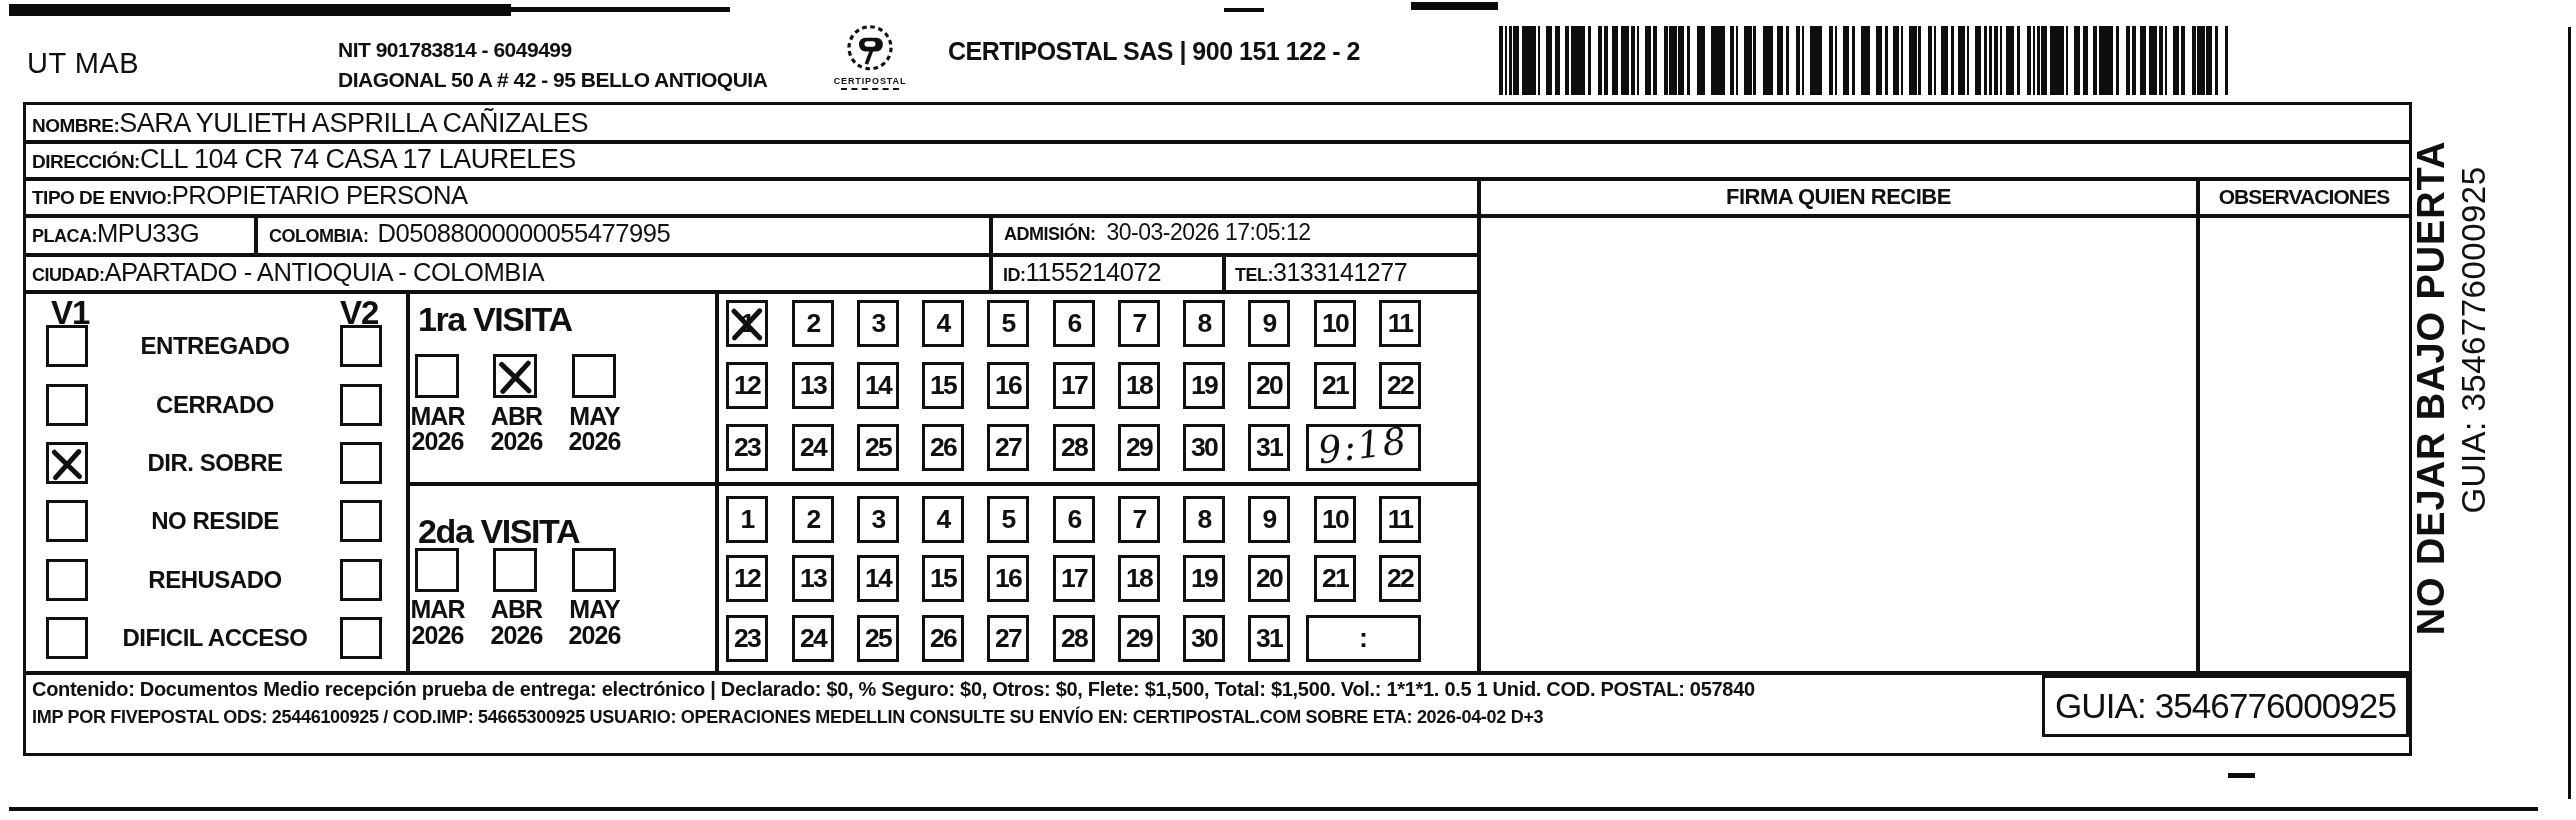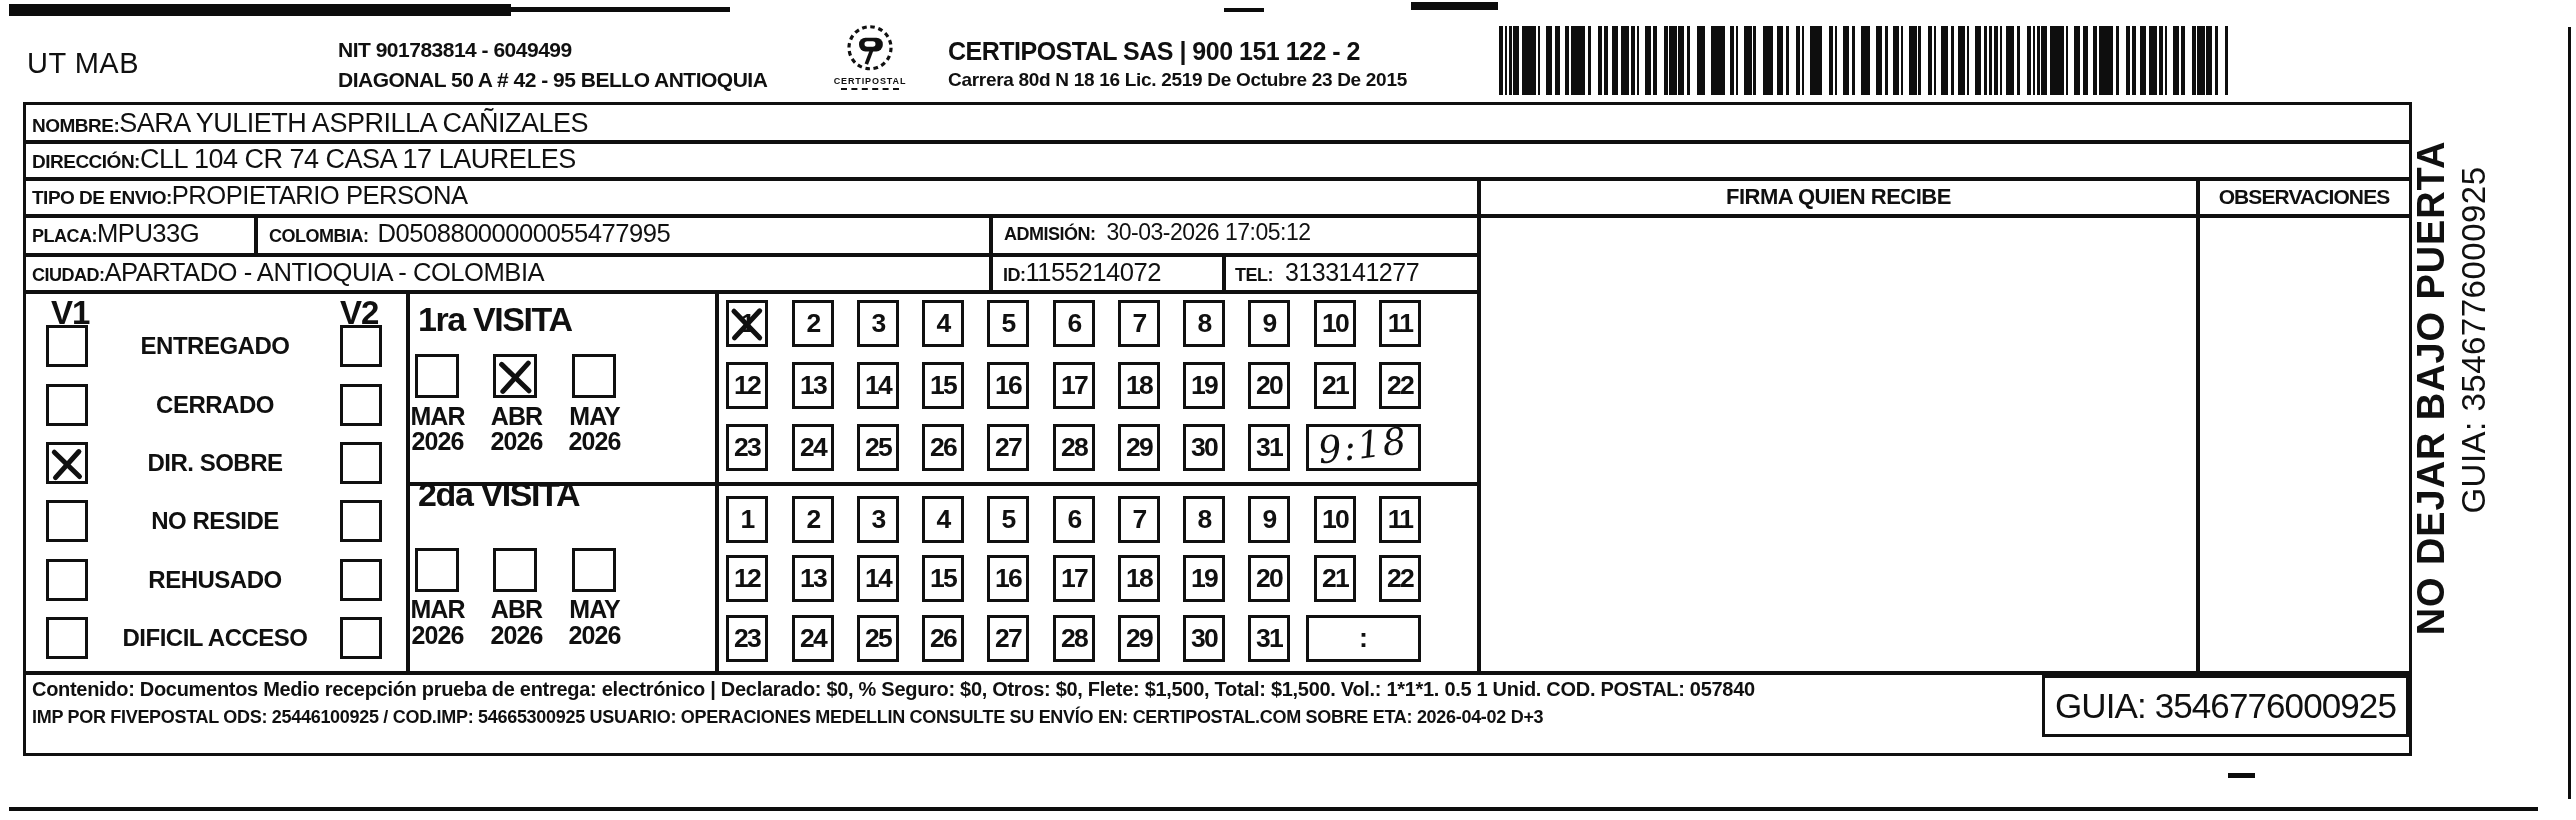--- a/index.html
+++ b/index.html
@@ -76,21 +76,20 @@
       <circle cx="36" cy="26" r="23" fill="none" stroke="#101010" stroke-width="3.5" stroke-dasharray="5 4"></circle>
       <rect x="24" y="15" width="26" height="15" rx="7" fill="#101010"></rect>
       <rect x="30" y="19" width="12" height="6" rx="3" fill="#fff"></rect>
       <path d="M38 28 L32 44" stroke="#101010" stroke-width="4"></path>
     </svg>
     <div style="font-size:9px;font-weight:700;letter-spacing:0.9px;margin-top:-3.7px;">CERTIPOSTAL</div>
     <div style="margin:1.8px auto 0;width:58px;border-top:2.7px dashed #101010;"></div>
   </div>
 
   <div class="abs" style="left:948px;top:37px;font-size:25px;font-weight:700;letter-spacing:-0.5px;white-space:nowrap;">CERTIPOSTAL SAS | 900 151 122 - 2</div>
-  <div class="abs" style="left:948px;top:69px;font-size:19px;font-weight:700;letter-spacing:-0.3px;white-space:nowrap;">Carrera 80d N 18 16  Lic. 2519 De Octubre 23 De 2015</div>
 
   <div class="barcode" style="left:1499px;top:25.6px;width:729px;height:69px;"></div>
 
   <div class="frame" style="left:23px;top:102px;width:2389px;height:654px;"></div>
 
   <div class="hline" style="left:23px;top:140px;width:2389px;"></div>
   <div class="hline" style="left:23px;top:177px;width:2389px;"></div>
   <div class="hline" style="left:23px;top:214px;width:2389px;"></div>
   <div class="hline" style="left:23px;top:253px;width:1458px;"></div>
   <div class="hline" style="left:23px;top:290px;width:1458px;"></div>
@@ -132,21 +131,21 @@
   </div>
 
   <div class="rowline" style="left:32px;top:258px;">
     <span class="lbl" style="font-size:18px;">CIUDAD:</span>
     <span class="val" style="font-size:25.6px;">APARTADO - ANTIOQUIA - COLOMBIA</span>
   </div>
   <div class="rowline" style="left:1003px;top:258px;">
     <span class="lbl" style="font-size:18px;">ID:</span>
     <span class="val" style="font-size:25.6px;">1155214072</span>
   </div>
-  <div class="rowline" style="left:1235px;top:258px;gap:12px;">
+  <div class="rowline" style="left:1235px;top:258px;gap:0;">
     <span class="lbl" style="font-size:18px;">TEL:</span>
     <span class="val" style="font-size:25px;">3133141277</span>
   </div>
 
   <div class="celltext" style="left:1481px;top:181px;width:715px;height:31px;font-size:22px;">FIRMA QUIEN RECIBE</div>
   <div class="celltext" style="left:2200px;top:181px;width:208px;height:31px;font-size:21px;letter-spacing:-0.9px;">OBSERVACIONES</div>
   <div class="abs" style="left:1481px;top:217px;width:711px;height:452px;"></div>
   <div class="abs" style="left:2200px;top:217px;width:208px;height:452px;"></div>
 
   <div class="vhdr" style="left:51px;top:294px;">V1</div>
@@ -210,21 +209,21 @@
       <div class="daycell" style="left:857px;top:424px;">25</div>
       <div class="daycell" style="left:922px;top:424px;">26</div>
       <div class="daycell" style="left:987px;top:424px;">27</div>
       <div class="daycell" style="left:1053px;top:424px;">28</div>
       <div class="daycell" style="left:1118px;top:424px;">29</div>
       <div class="daycell" style="left:1183px;top:424px;">30</div>
       <div class="daycell" style="left:1248px;top:424px;">31</div>
       <div class="timebox" style="left:1306px;top:424px;width:115px;">
         <span class="hand">9:18</span>
       </div>
-      <div class="visittitle" style="left:418px;top:475px;">2da VISITA</div>
+      <div class="visittitle" style="left:418px;top:512px;">2da VISITA</div>
       <div class="chk small" style="left:415px;top:548px;"></div>
       <div class="monthlbl" style="left:399px;top:595px;">MAR</div>
       <div class="monthlbl" style="left:399px;top:621px;">2026</div>
       <div class="chk small" style="left:493px;top:548px;"></div>
       <div class="monthlbl" style="left:478px;top:595px;">ABR</div>
       <div class="monthlbl" style="left:478px;top:621px;">2026</div>
       <div class="chk small" style="left:572px;top:548px;"></div>
       <div class="monthlbl" style="left:556px;top:595px;">MAY</div>
       <div class="monthlbl" style="left:556px;top:621px;">2026</div>
       <div class="daycell" style="left:726px;top:496px;">1</div>

